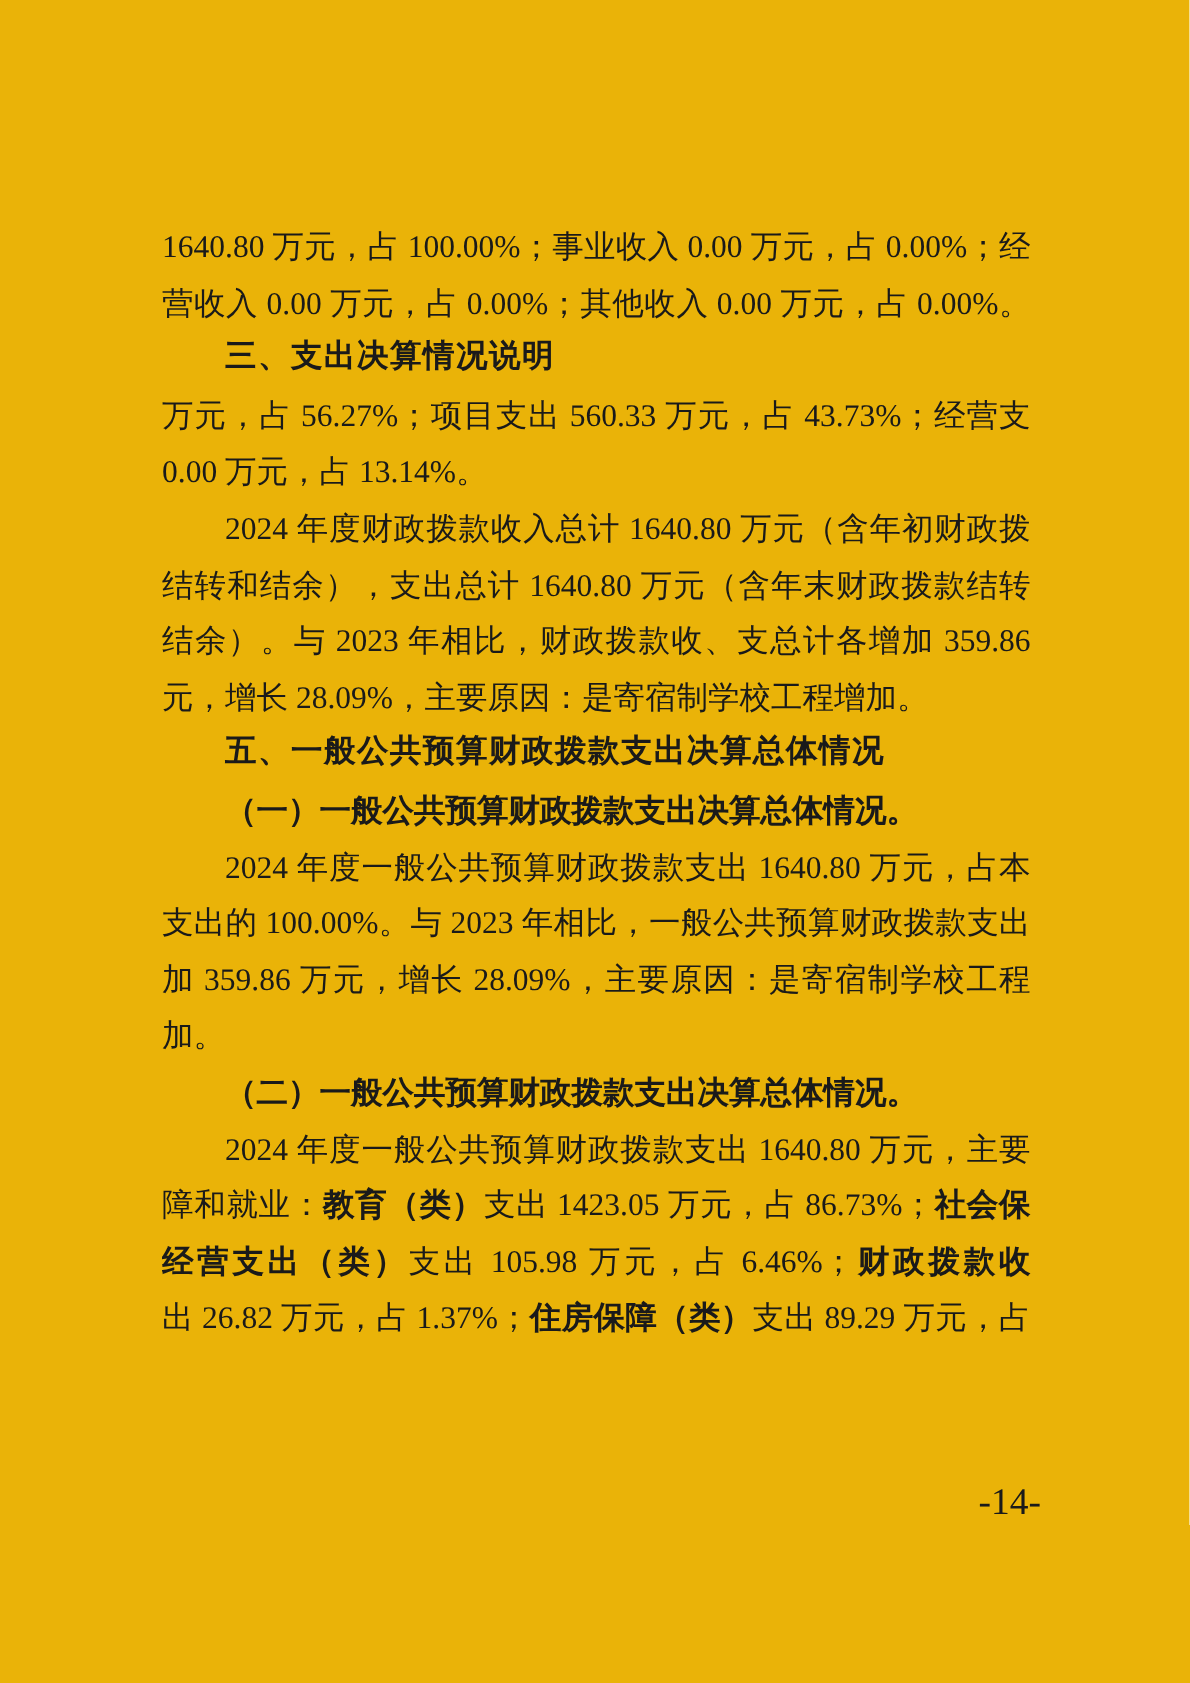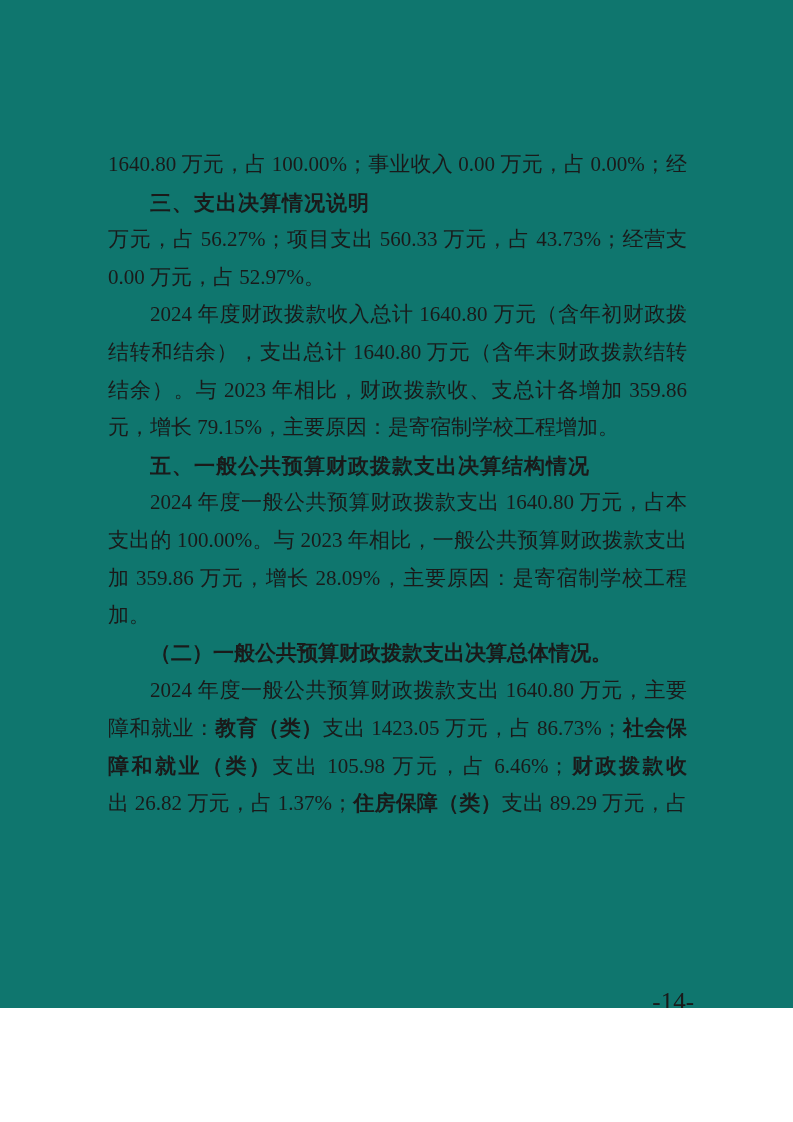--- a/index.html
+++ b/index.html
@@ -3,22 +3,22 @@
 <meta charset="utf-8">
 <style>
   html, body {
     margin: 0;
     padding: 0;
     background: #ffffff;
   }
   .page {
     position: relative;
     width: 793px;
-    height: 1008px;
-    background: #0f766e;
+    height: 1122px;
+    background: #eab308;
     overflow: hidden;
     font-family: "Liberation Serif", "DejaVu Serif", serif;
     color: #1a1a1a;
   }
   .text-block {
     position: absolute;
     left: 108px;
     top: 146px;
     width: 579px;
   }
@@ -27,21 +27,21 @@
     line-height: 37.6px;
     font-size: 21px;
     text-align: left;
     overflow: hidden;
   }
   .line.just {
     text-align: justify;
     text-align-last: justify;
   }
   .line.h1 {
-    font-family: Liberation Sans, sans-serif;
+    font-family: Liberation Mono, monospace;
     font-weight: bold;
     padding-left: 42px;
     letter-spacing: 1px;
   }
   .line.h2 {
     font-weight: bold;
     padding-left: 42px;
   }
   .line.p-first {
     text-indent: 42px;
@@ -58,32 +58,34 @@
     font-family: "Liberation Serif", "DejaVu Serif", serif;
     color: #1a1a1a;
   }
 </style>
 </head>
 <body>
 
 <div class="page">
   <div class="text-block">
       <div class="line p-cont just"><span>1640.80 万元，占 100.00%；事业收入 0.00 万元，占 0.00%；经</span></div>
+      <div class="line p-cont just"><span>营收入 0.00 万元，占 0.00%；其他收入 0.00 万元，占 0.00%。</span></div>
       <div class="line h1"><span class="b">三、支出决算情况说明</span></div>
       <div class="line p-cont just"><span>万元，占 56.27%；项目支出 560.33 万元，占 43.73%；经营支出</span></div>
-      <div class="line p-cont"><span>0.00 万元，占 52.97%。</span></div>
+      <div class="line p-cont"><span>0.00 万元，占 13.14%。</span></div>
       <div class="line p-first just"><span>2024 年度财政拨款收入总计 1640.80 万元（含年初财政拨款</span></div>
       <div class="line p-cont just"><span>结转和结余），支出总计 1640.80 万元（含年末财政拨款结转和</span></div>
       <div class="line p-cont just"><span>结余）。与 2023 年相比，财政拨款收、支总计各增加 359.86 万</span></div>
-      <div class="line p-cont"><span>元，增长 79.15%，主要原因：是寄宿制学校工程增加。</span></div>
-      <div class="line h1"><span class="b">五、一般公共预算财政拨款支出决算结构情况</span></div>
+      <div class="line p-cont"><span>元，增长 28.09%，主要原因：是寄宿制学校工程增加。</span></div>
+      <div class="line h1"><span class="b">五、一般公共预算财政拨款支出决算总体情况</span></div>
+      <div class="line h2"><span class="b">（一）一般公共预算财政拨款支出决算总体情况。</span></div>
       <div class="line p-first just"><span>2024 年度一般公共预算财政拨款支出 1640.80 万元，占本年</span></div>
       <div class="line p-cont just"><span>支出的 100.00%。与 2023 年相比，一般公共预算财政拨款支出增</span></div>
       <div class="line p-cont just"><span>加 359.86 万元，增长 28.09%，主要原因：是寄宿制学校工程增</span></div>
       <div class="line p-cont"><span>加。</span></div>
       <div class="line h2"><span class="b">（二）一般公共预算财政拨款支出决算总体情况。</span></div>
       <div class="line p-first just"><span>2024 年度一般公共预算财政拨款支出 1640.80 万元，主要用</span></div>
       <div class="line p-cont just"><span>障和就业：</span><span class="b">教育（类）</span><span>支出 1423.05 万元，占 86.73%；</span><span class="b">社会保</span></div>
-      <div class="line p-cont just"><span class="b">障和就业（类）</span><span>支出 105.98 万元，占 6.46%；</span><span class="b">财政拨款收（类）</span></div>
+      <div class="line p-cont just"><span class="b">经营支出（类）</span><span>支出 105.98 万元，占 6.46%；</span><span class="b">财政拨款收（类）</span></div>
       <div class="line p-cont just"><span>出 26.82 万元，占 1.37%；</span><span class="b">住房保障（类）</span><span>支出 89.29 万元，占</span></div>
     </div>
   <div class="page-number">-14-</div>
 </div>
 
 </body></html>

